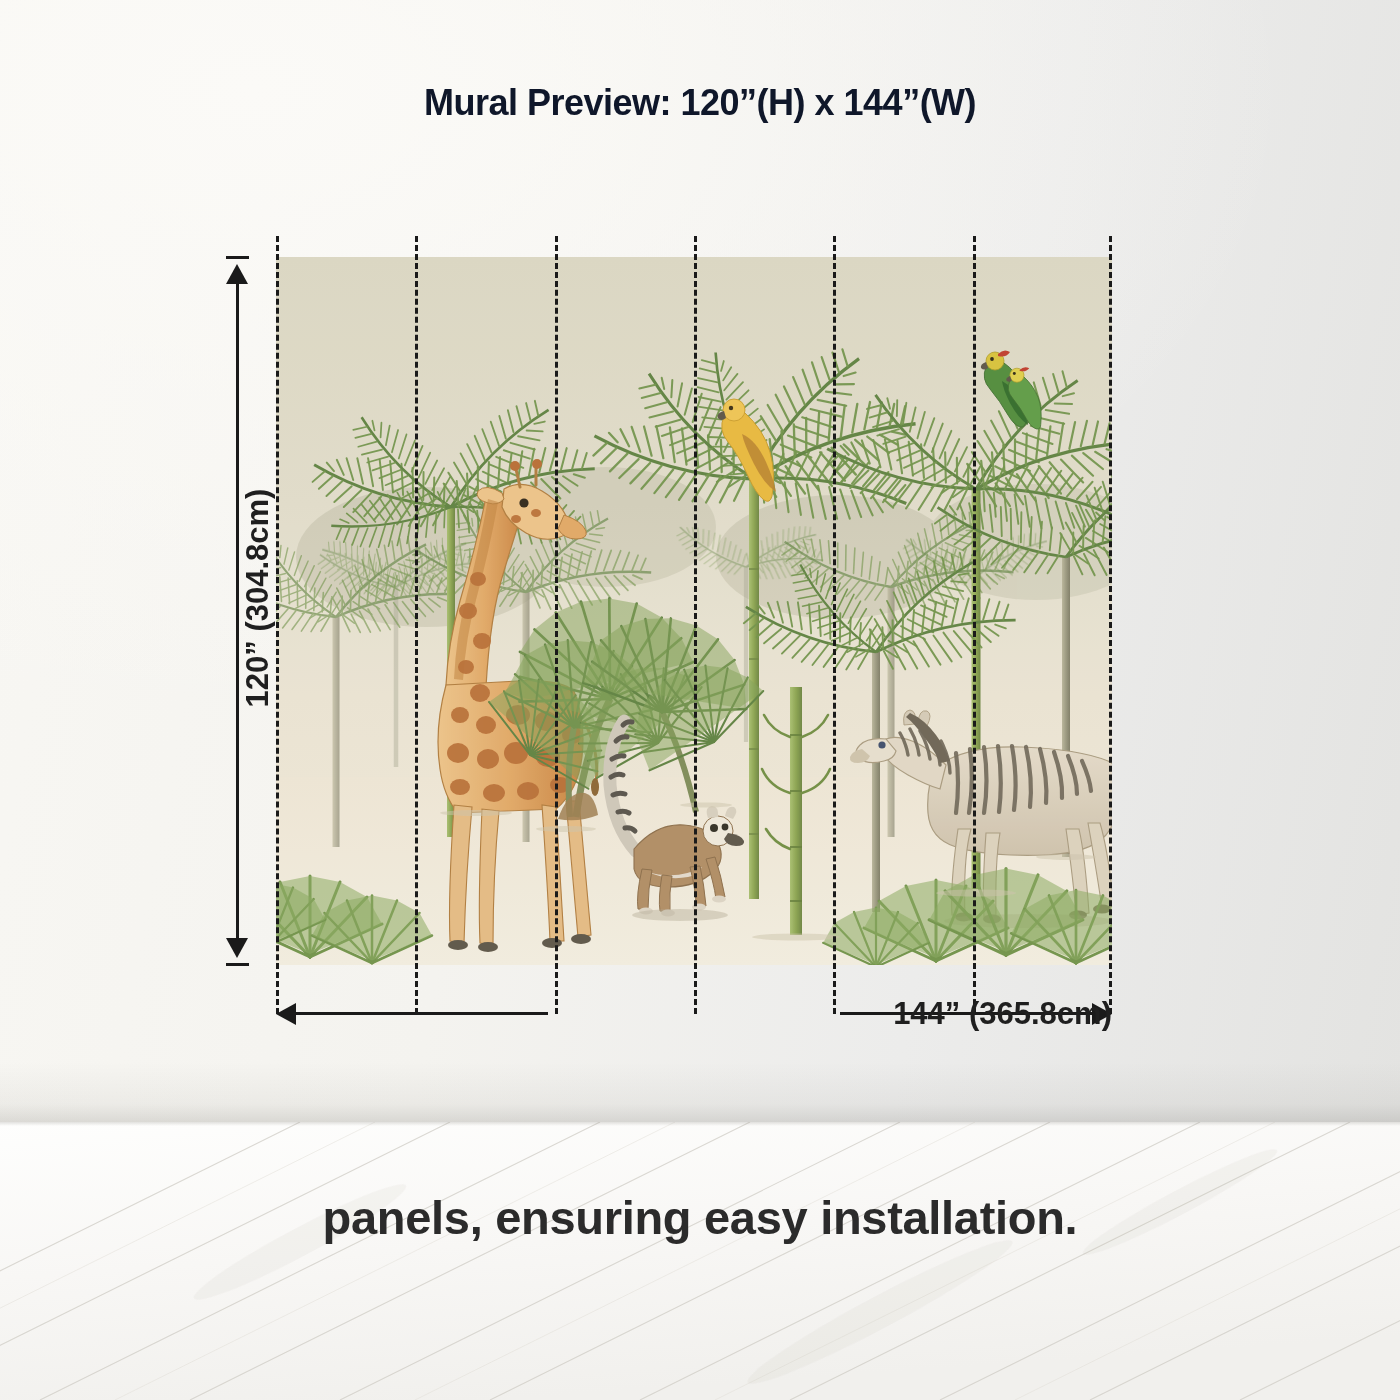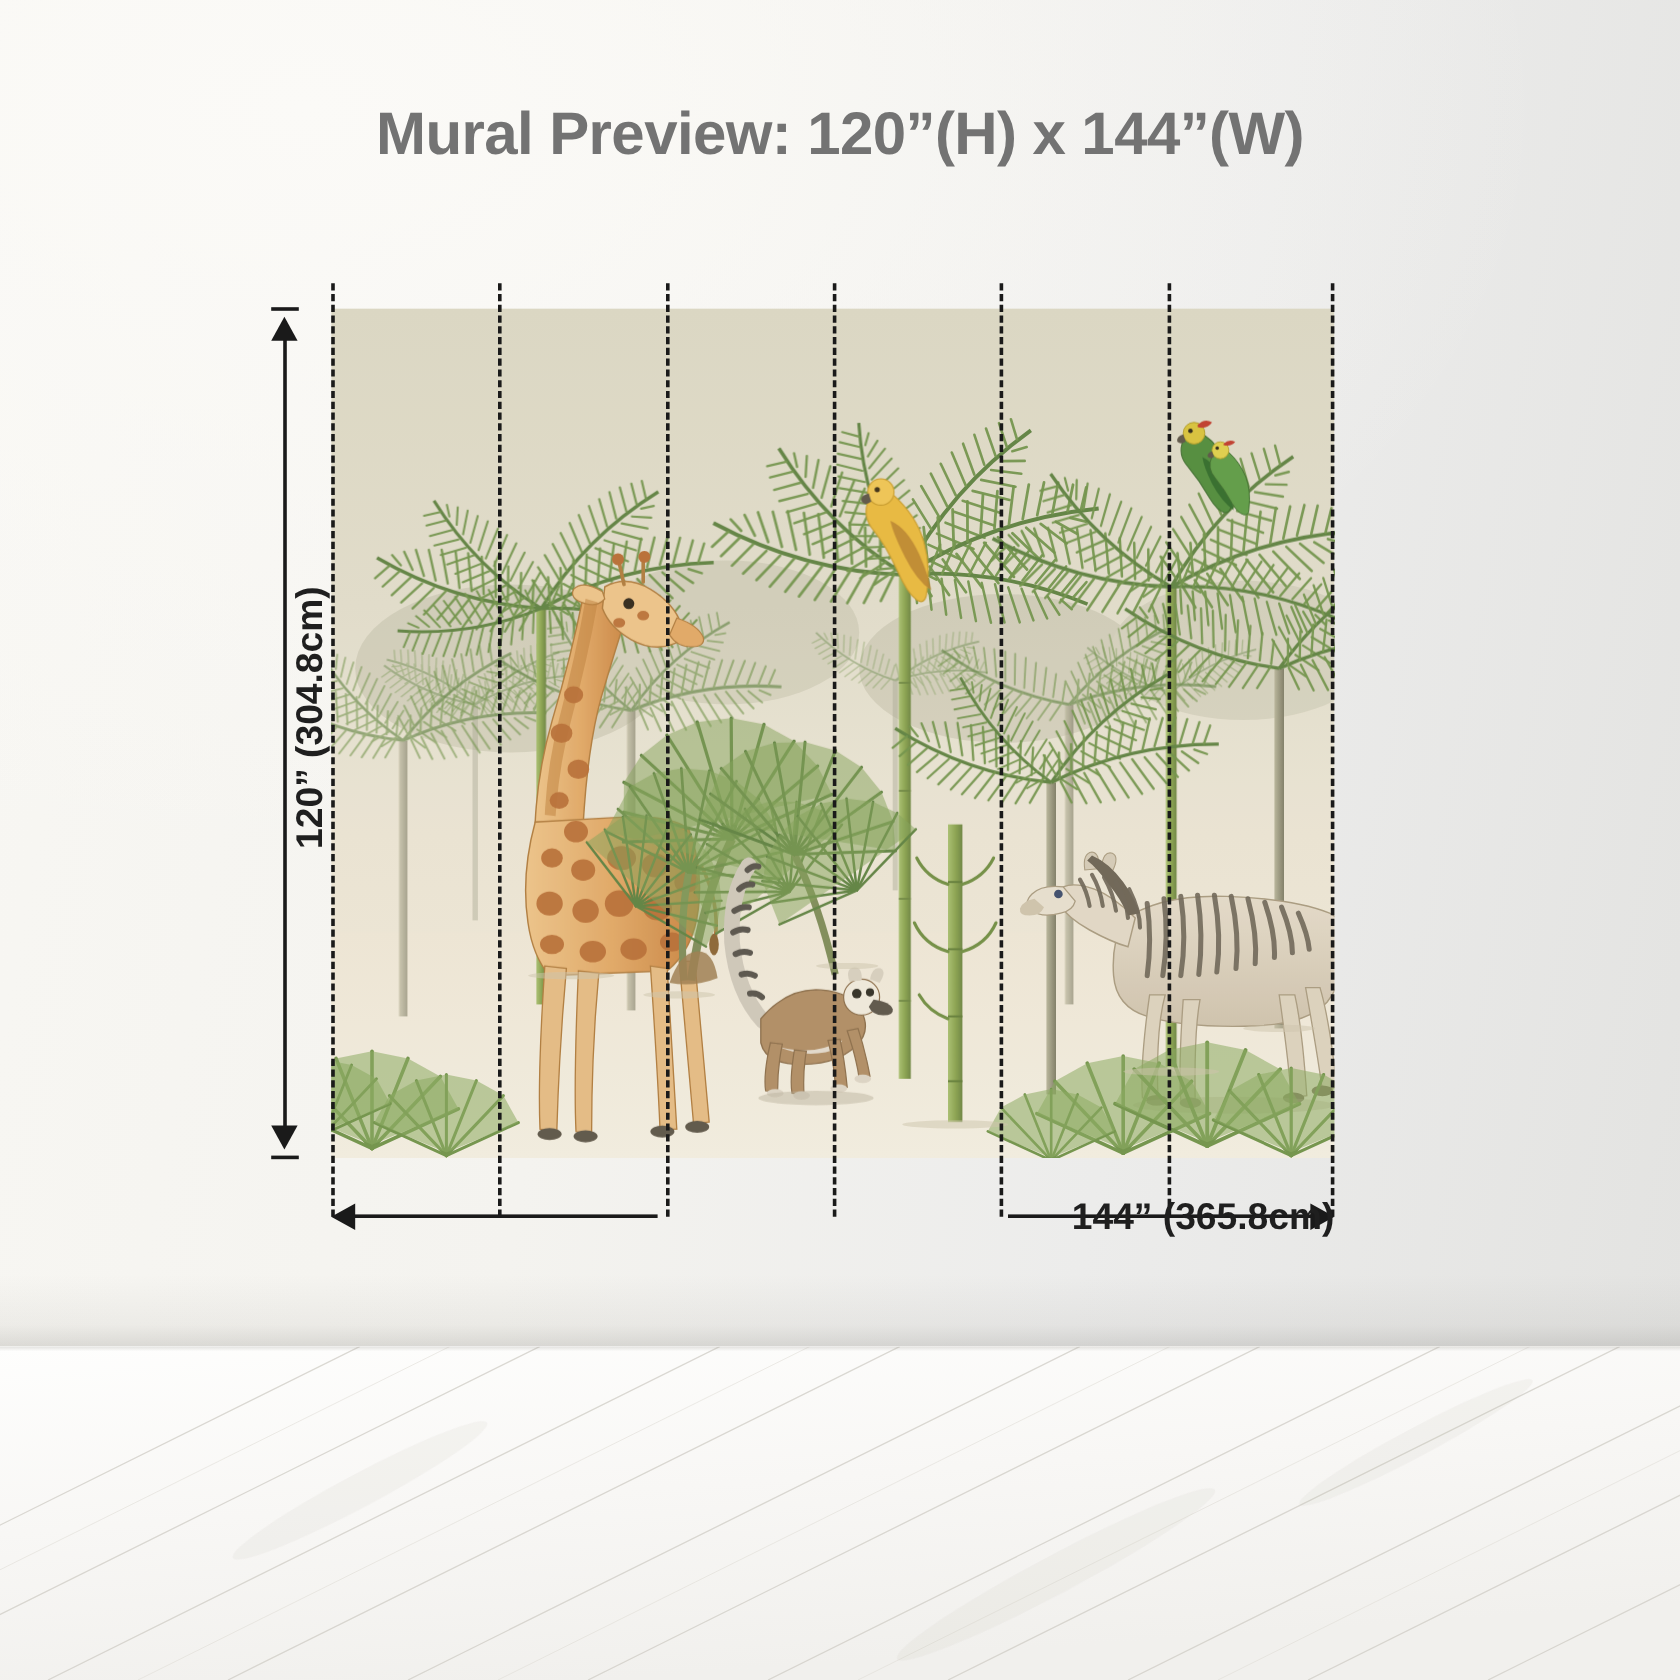--- a/index.html
+++ b/index.html
@@ -29,21 +29,21 @@
     overflow:hidden;
   }
   .floor-topline{
     position:absolute;left:0;top:0;width:1400px;height:4px;
     background:linear-gradient(to bottom,rgba(160,158,152,.30),rgba(160,158,152,0));
   }
 
   
   .title{
     position:absolute;left:0;top:82px;width:1400px;text-align:center;
-    font-size:50px;font-weight:bold;color:#737373;letter-spacing:-0.5px;
+    font-size:36px;font-weight:bold;color:#0f172a;letter-spacing:-0.5px;
     white-space:nowrap;
   }
 
   
   .mural-wrap{position:absolute;left:276px;top:257px;width:836px;height:708px;}
   .mural-wrap svg{display:block;width:836px;height:708px;}
 
   
   .panel-labels{position:absolute;left:276px;top:214px;width:836px;height:34px;display:flex;}
   .panel-label{
@@ -654,15 +654,16 @@
 
   <div class="hdim">
     <div class="hdim-line-l"></div>
     <div class="hdim-line-r"></div>
     <div class="hdim-arrow left"></div>
     <div class="hdim-arrow right"></div>
     <div class="hdim-text">144” (365.8cm)</div>
   </div>
 
   <div class="caption">
+    <div>panels, ensuring easy installation.</div>
   </div>
 
 </div>
 
 </body></html>

